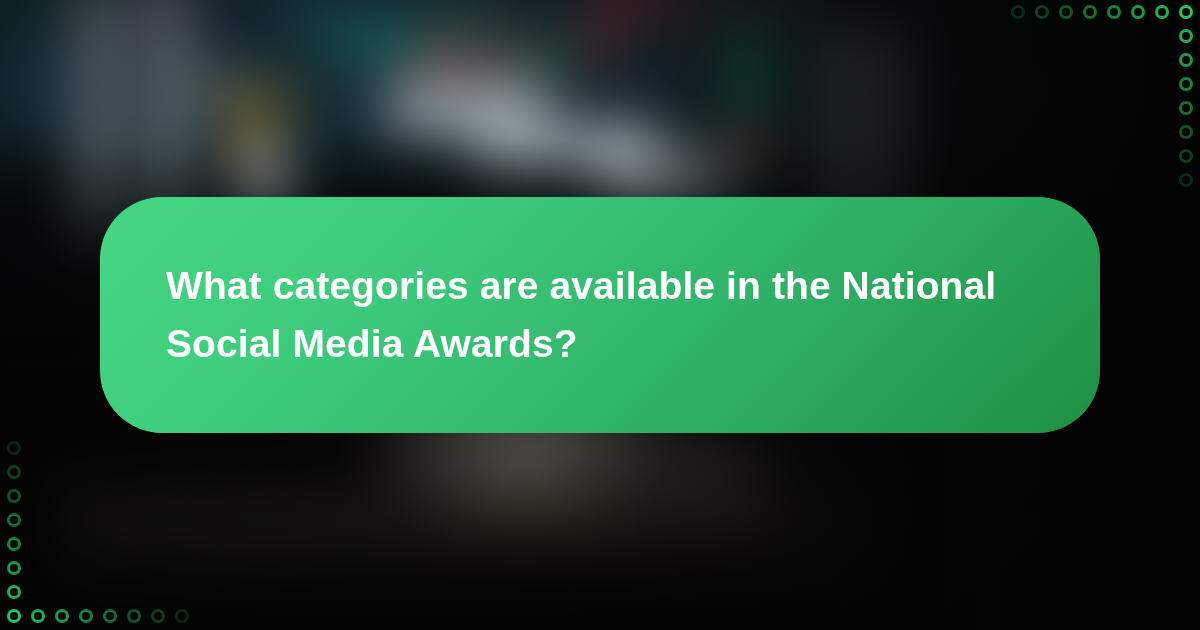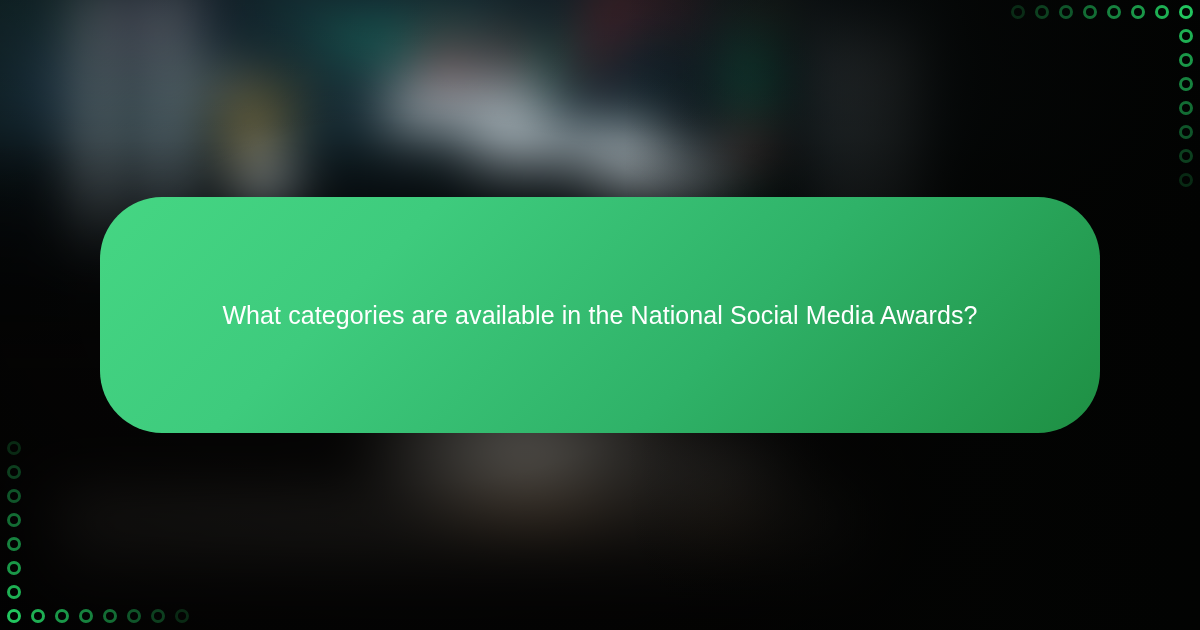--- a/index.html
+++ b/index.html
@@ -103,22 +103,22 @@
     width:1000px; height:236px;
     border-radius:62px;
     background:linear-gradient(135deg, #45d683 0%, #3ecb7d 28%, #2fb268 62%, #1e8f43 100%);
     display:flex;
     align-items:center;
     justify-content:center;
     padding:0 66px;
   }
   .card-text {
     color:#ffffff;
-    font-size:25px;
-    font-weight:400;
+    font-size:39px;
+    font-weight:700;
     line-height:1.48;
     text-align:left;
     letter-spacing:.1px;
   }
 </style>
 </head>
 <body>
 
 <div class="stage">
 

